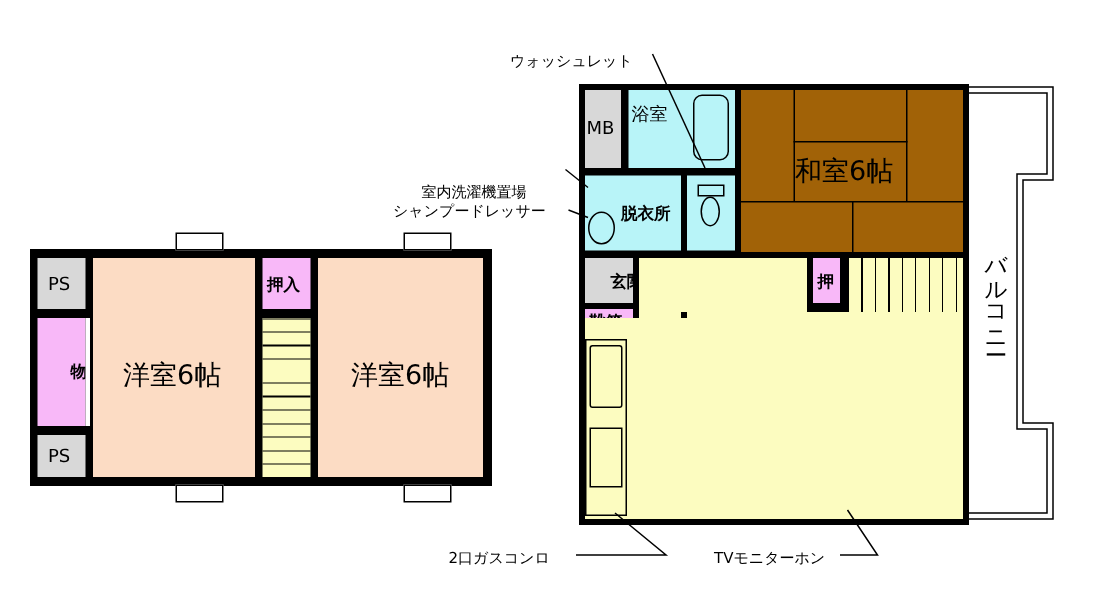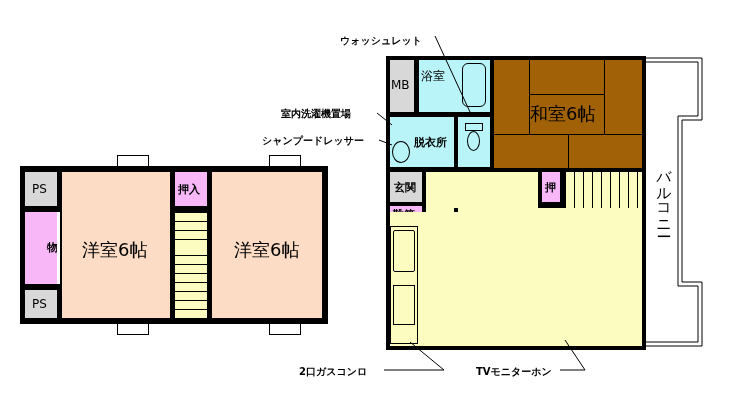--- a/index.html
+++ b/index.html
@@ -1,21 +1,21 @@
 <!DOCTYPE html>
 <html><head>
 <meta charset="utf-8">
 <style>
   html, body { margin:0; padding:0; background:#ffffff; }
   body { width:737px; height:406px; position:relative; overflow:hidden; font-family:"DejaVu Sans", sans-serif; }
   .abs { position:absolute; box-sizing:border-box; }
   .wall { background:#000; }
   .room-label { position:absolute; font-size:18px; color:#000; white-space:nowrap; }
   .small-label { position:absolute; font-size:11px; font-weight:bold; color:#000; white-space:nowrap; }
-  .annot { position:absolute; font-size:10px; font-weight:bold; color:#000; white-space:nowrap; }
+  .annot { position:absolute; font-size:10px; font-weight:normal; color:#000; white-space:nowrap; }
   svg.lines { position:absolute; left:0; top:0; }
 </style>
 </head>
 <body>
 
 <div class="abs" style="left:20px;top:166px;width:308px;height:158px;">
 
   <div class="abs wall" style="left:0;top:0;width:308px;height:158px;"></div>
 
   <div class="abs" style="left:5px;top:6px;width:32px;height:34px;background:#d8d8d8;">
@@ -78,21 +78,21 @@
 <div class="abs" style="left:494px;top:60px;width:148px;height:108px;background:#a16207;">
   <div class="abs" style="left:35px;top:0;width:1px;height:74px;background:#000;"></div>
   <div class="abs" style="left:110px;top:0;width:1px;height:74px;background:#000;"></div>
   <div class="abs" style="left:35px;top:34px;width:76px;height:1px;background:#000;"></div>
   <div class="abs" style="left:0;top:74px;width:148px;height:1px;background:#000;"></div>
   <div class="abs" style="left:74px;top:74px;width:1px;height:34px;background:#000;"></div>
   <span class="room-label" style="left:36px;top:42px;">和室6帖</span>
 </div>
 
 <div class="abs" style="left:390px;top:172px;width:32px;height:30px;background:#d8d8d8;">
-  <span class="small-label" style="left:4px;top:8px;">玄関</span>
+  <span class="small-label" style="left:17px;top:8px;">玄関</span>
 </div>
 <div class="abs" style="left:390px;top:206px;width:32px;height:16px;background:#f8b8f8;">
   <span class="small-label" style="left:3px;top:1px;">靴箱</span>
 </div>
 
 <div class="abs" style="left:426px;top:172px;width:112px;height:36px;background:#fcfcc0;"></div>
 <div class="abs" style="left:426px;top:172px;width:28px;height:52px;background:#fcfcc0;"></div>
 
 <div class="abs" style="left:542px;top:172px;width:18px;height:30px;background:#f8b8f8;">
   <span class="small-label" style="left:3px;top:8px;">押</span>
@@ -110,21 +110,21 @@
 
 <div class="abs" style="left:646px;top:56px;width:60px;height:294px;">
   <svg width="60" height="294">
     <path d="M0,2 H56 V64 H36 V226 H56 V290 H0" fill="none" stroke="#000" stroke-width="1"></path>
     <path d="M0,6 H52 V60 H32 V230 H52 V286 H0" fill="none" stroke="#000" stroke-width="1"></path>
   </svg>
   <span class="room-label" style="left:8px;top:104px;writing-mode:vertical-rl;font-size:15px;">バルコニー</span>
 </div>
 
 <span class="annot" style="left:340px;top:34px;">ウォッシュレット</span>
-<span class="annot" style="left:281px;top:107px;">室内洗濯機置場</span>
+<span class="annot" style="left:281px;top:121px;">室内洗濯機置場</span>
 <span class="annot" style="left:262px;top:134px;">シャンプードレッサー</span>
 <span class="annot" style="left:299px;top:365px;">2口ガスコンロ</span>
 <span class="annot" style="left:476px;top:365px;">TVモニターホン</span>
 
 <svg class="lines" width="737" height="406">
   <path d="M435,36 L470,112" stroke="#000" fill="none"></path>
   <path d="M377,113 L392,125" stroke="#000" fill="none"></path>
   <path d="M379,140 L392,145" stroke="#000" fill="none"></path>
   <path d="M384,370 L444,370 L410,342" stroke="#000" fill="none"></path>
   <path d="M560,370 L585,370 L565,340" stroke="#000" fill="none"></path>

